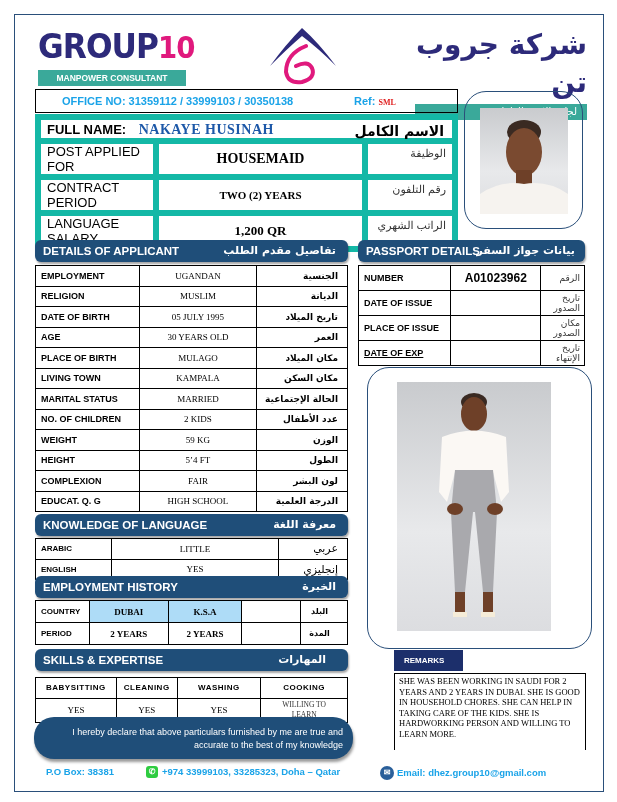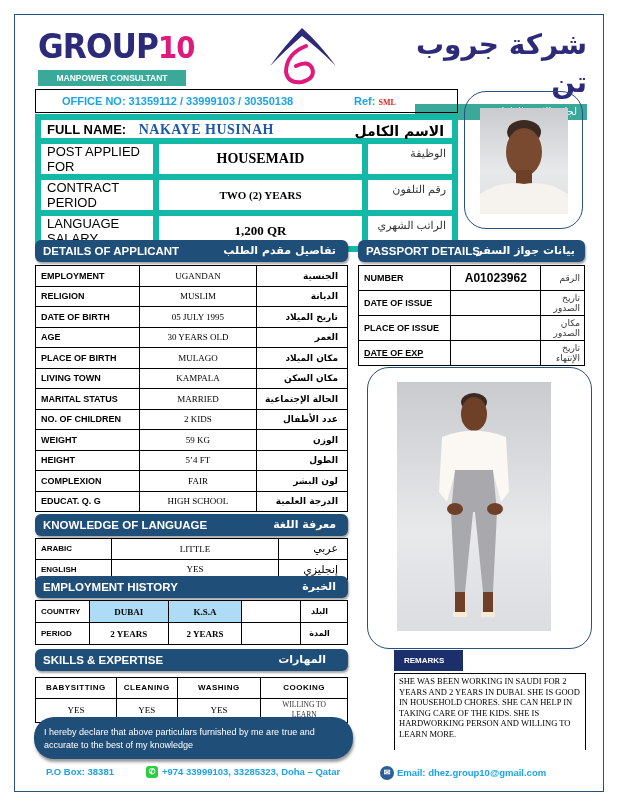--- a/index.html
+++ b/index.html
@@ -48,21 +48,21 @@
   table.grid { border-collapse: collapse; position: absolute; }
   table.grid td { border: 1px solid #000; font-size: 9px; height: 20.5px; }
   .g-label { font-weight: bold; padding-left: 5px; font-size: 8.5px; }
   .g-val { text-align: center; font-family: "Liberation Serif", serif; font-size: 10px; }
   .g-ar { text-align: right; padding-right: 9px; direction: rtl; font-family: "DejaVu Sans", sans-serif; font-size: 10px; font-weight: bold; }
   .g-ar-small { text-align: right; padding-right: 4px; direction: rtl; font-family: "DejaVu Sans", sans-serif; font-size: 8px; line-height: 10px; color: #333; }
   .hl { background: #aedcf7; }
   .b-val { text-align: center; font-family: "Liberation Serif", serif; font-weight: bold; font-size: 10px; }
 
   
-  .declare { left: 34px; top: 717px; width: 319px; height: 42px; background: #1f4e79; color: #fff; border-radius: 20px; font-size: 9px; text-align: left; padding: 9px 10px 0; line-height: 13px; box-shadow: 1px 3px 3px rgba(0,0,0,0.4); }
+  .declare { left: 34px; top: 717px; width: 319px; height: 42px; background: #1f4e79; color: #fff; border-radius: 20px; font-size: 9px; text-align: right; padding: 9px 10px 0; line-height: 13px; box-shadow: 1px 3px 3px rgba(0,0,0,0.4); }
 
   
   .remarks-tag { left: 394px; top: 650px; width: 69px; height: 21px; background: #1c2f6b; color: #fff; font-size: 8px; font-weight: bold; border-radius: 0; line-height: 21px; padding-left: 10px; }
   .remarks-box { left: 394px; top: 673px; width: 192px; height: 77px; border: 1px solid #000; border-bottom: none; font-family: "Liberation Serif", serif; font-size: 8.5px; line-height: 10.5px; padding: 2px 4px; }
 
   
   .footer { top: 766px; font-size: 9.5px; font-weight: bold; color: #1aa3e8; }
   .footer-line { left: 14px; top: 791px; width: 590px; height: 1px; background: #2a4f7a; }
   .wa-icon { display: inline-block; width: 12px; height: 12px; background: #2ecc40; border-radius: 3px; color: #fff; font-size: 8px; line-height: 12px; text-align: center; vertical-align: middle; margin-right: 4px; }
   .mail-icon { display: inline-block; width: 14px; height: 14px; background: #2a5f9a; border-radius: 50%; color: #fff; font-size: 8px; line-height: 14px; text-align: center; vertical-align: middle; margin-right: 3px; }

